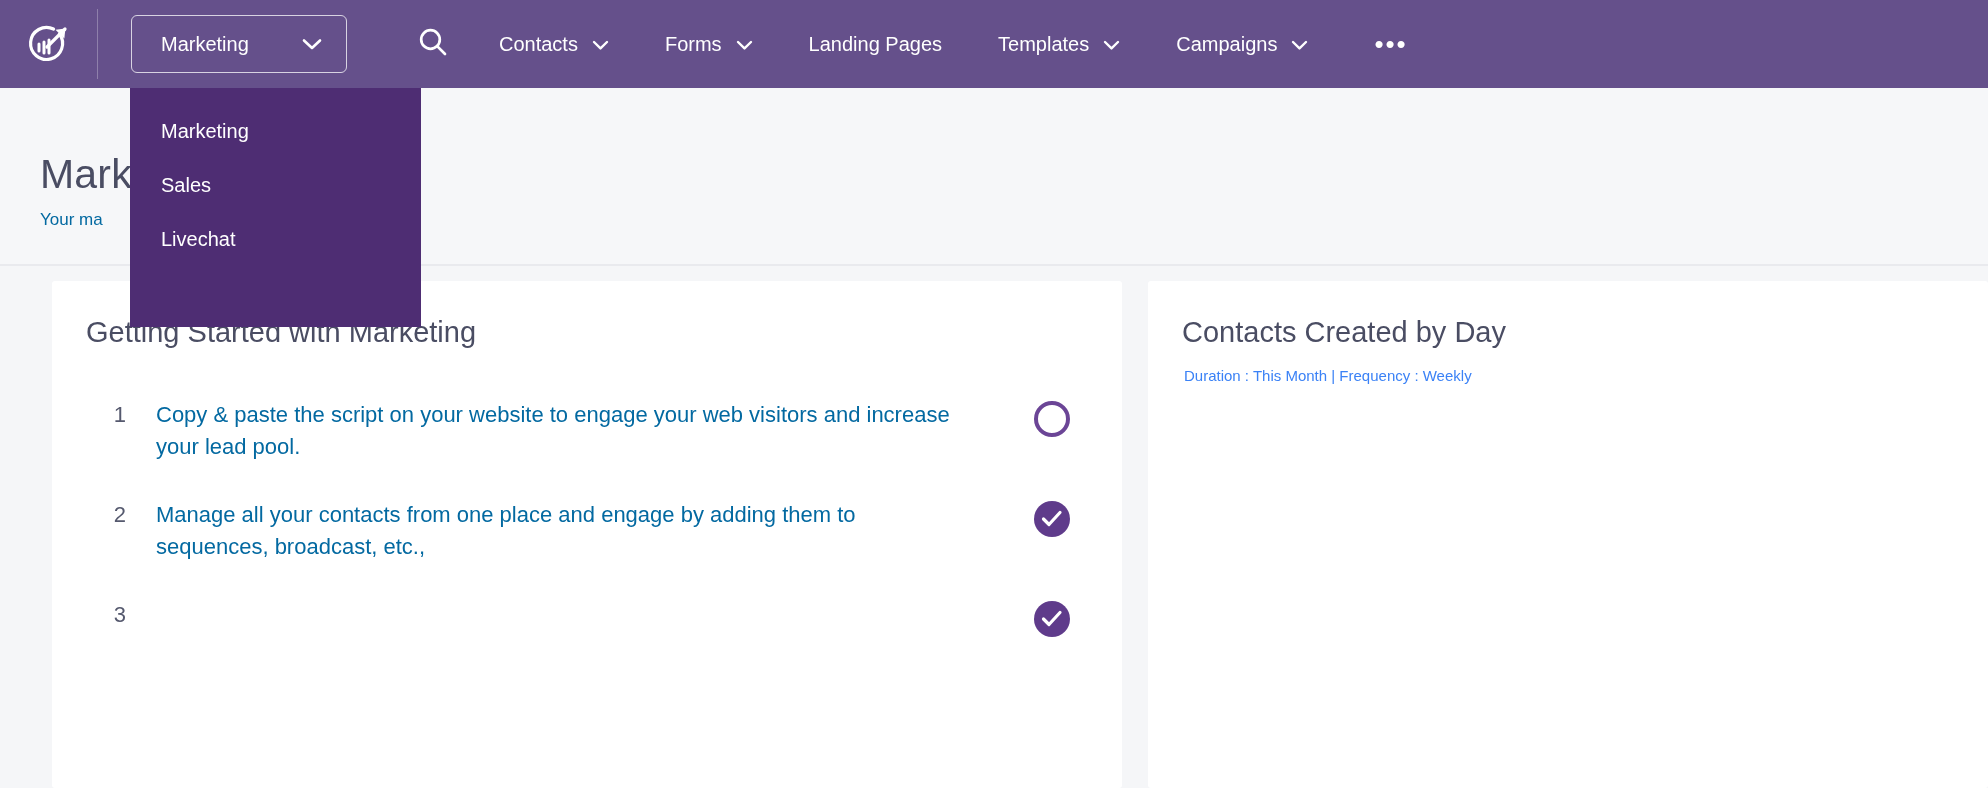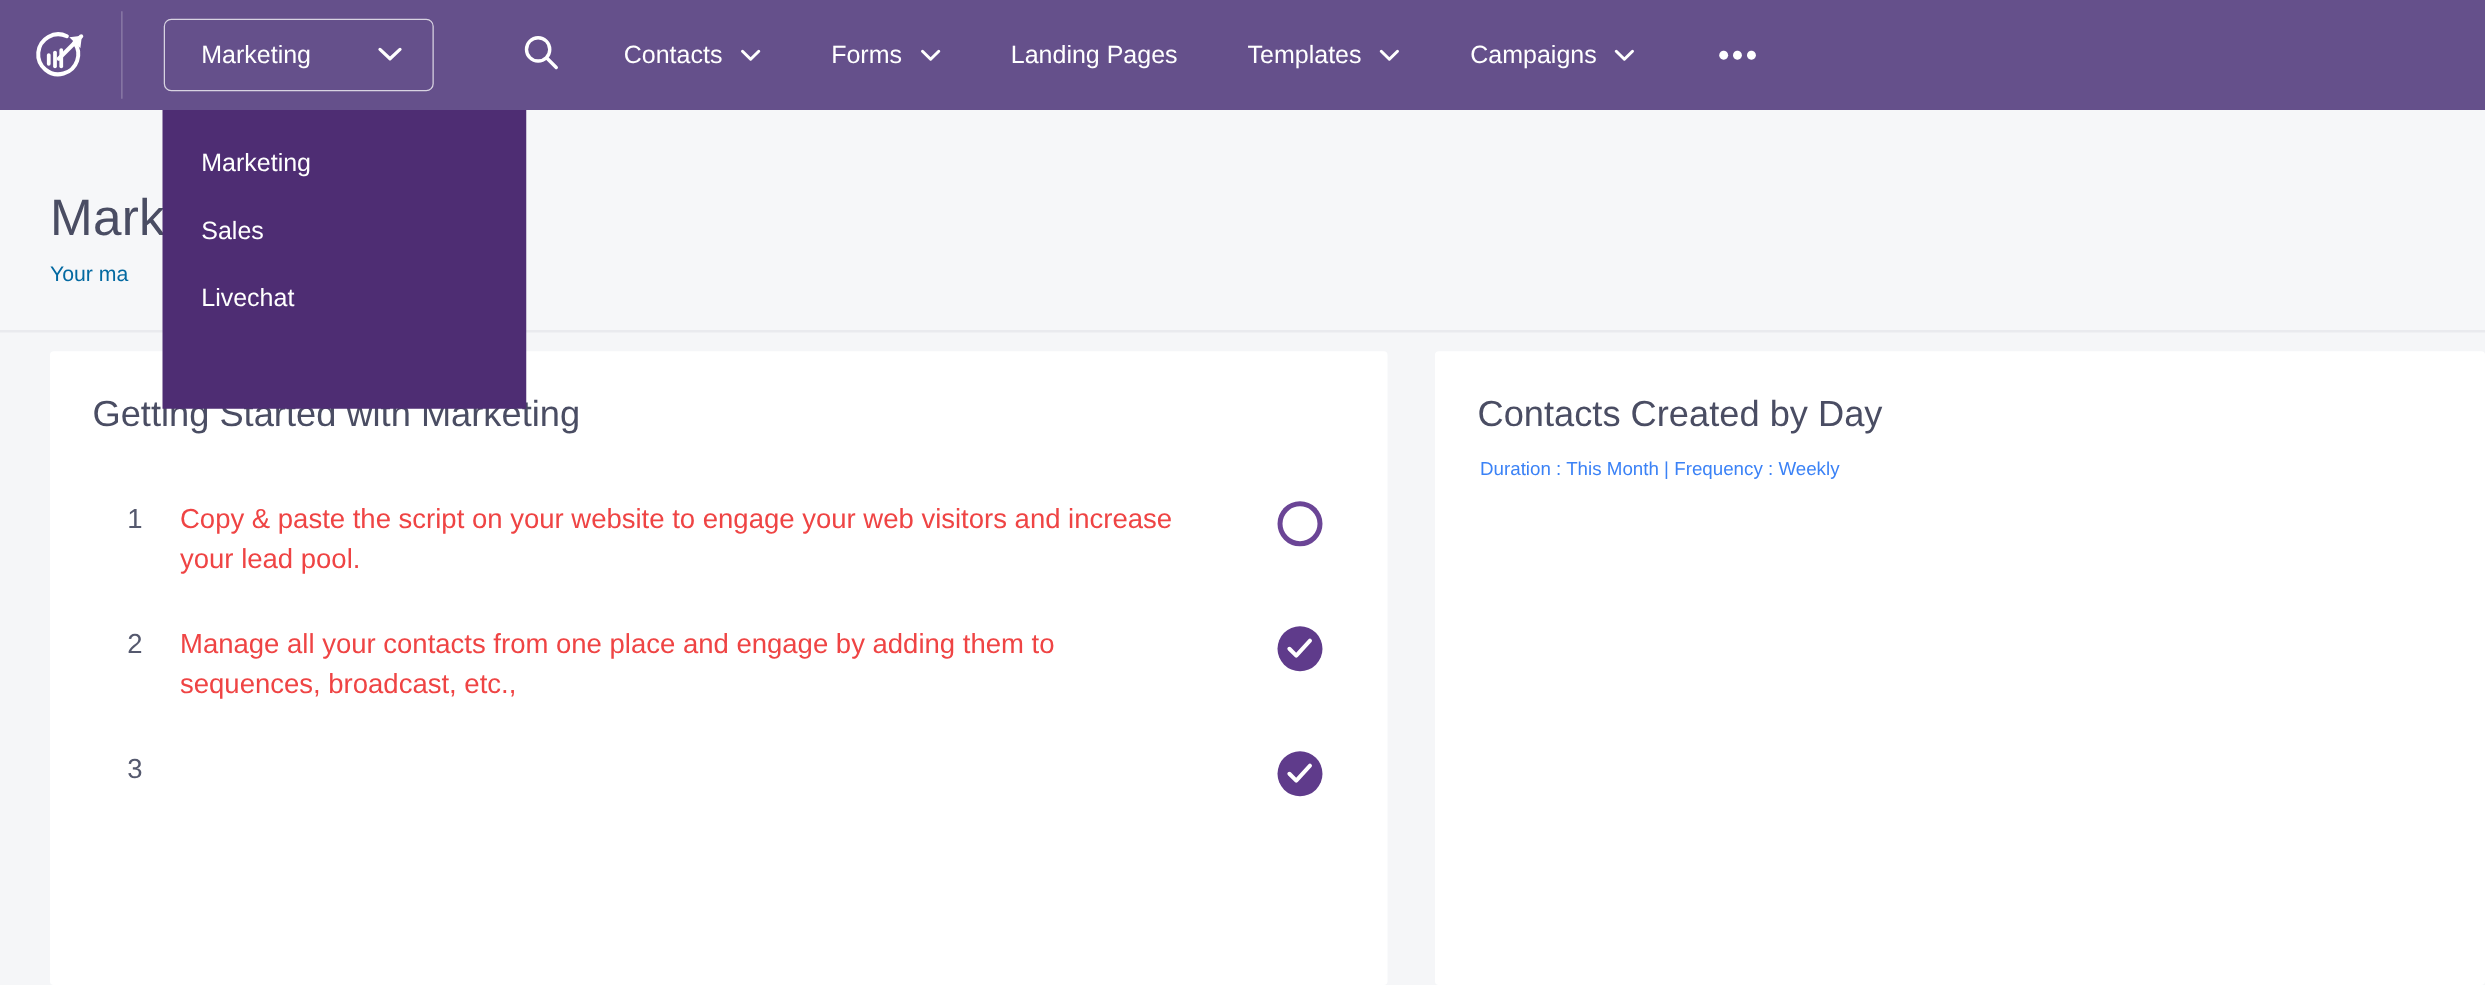--- a/index.html
+++ b/index.html
@@ -104,21 +104,21 @@
     width: 1988px; height: 2px;
     background: #e9eaee;
   }
 
   
   .card {
     position: absolute;
     background: #ffffff;
     border-radius: 3px;
   }
-  .card-left  { left: 40px;   top: 281px; width: 1070px; height: 507px; }
+  .card-left  { left: 52px;   top: 281px; width: 1070px; height: 507px; }
   .card-right { left: 1148px; top: 281px; width: 840px;  height: 507px; text-align: right; }
 
   .card-title {
     position: absolute; font-size: 29px; font-weight: 400; color: #4a4d63;
   }
   .card-left .card-title  { left: 34px; top: 35px; }
   .card-right .card-title { left: 34px; top: 35px; }
   .card-sub {
     position: absolute; left: 36px; top: 86px;
     font-size: 15px; color: #3b82f6; font-weight: 400;
@@ -134,21 +134,21 @@
     position: relative;
   }
   .cl-num {
     width: 40px; flex: 0 0 auto;
     text-align: right;
     font-size: 22px; color: #55596e;
     line-height: 32px; padding-right: 0;
   }
   .cl-text {
     margin-left: 30px;
-    font-size: 22px; color: #ef4444;
+    font-size: 22px; color: #0369a1;
     line-height: 32px;
     max-width: 810px;
     cursor: pointer;
   }
   .cl-status {
     position: absolute; right: 52px; top: 2px;
     width: 36px; height: 36px;
   }
   .circle-open {
     width: 36px; height: 36px; border-radius: 50%;

